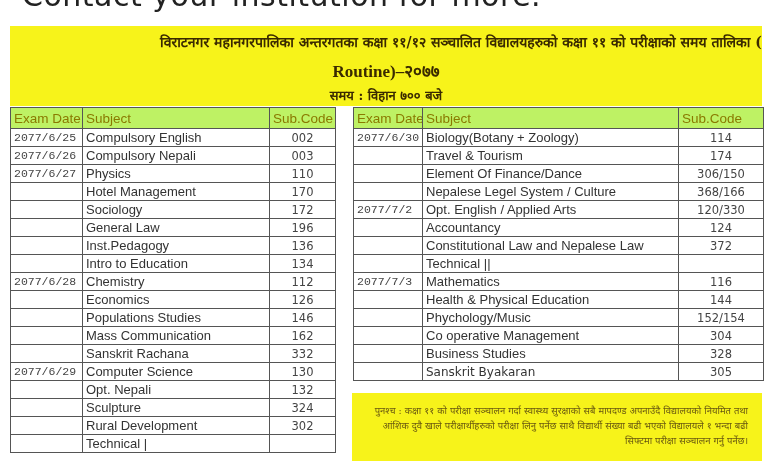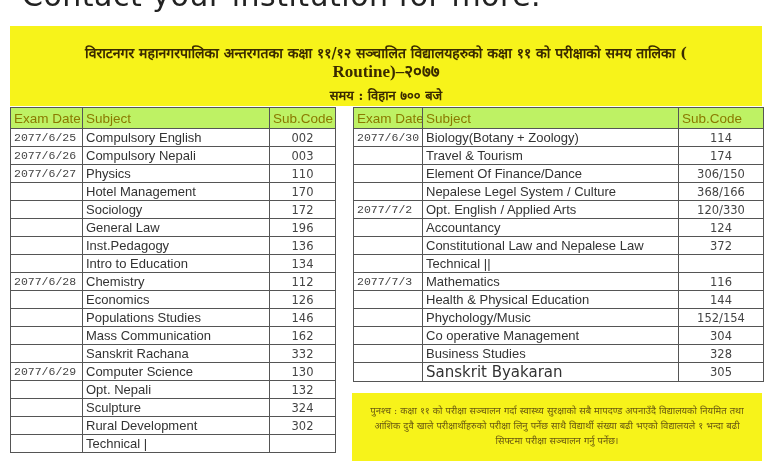--- a/index.html
+++ b/index.html
@@ -1,30 +1,30 @@
 <!DOCTYPE html>
 <html><head>
 <meta charset="utf-8">
 <style>
   html, body { margin:0; padding:0; }
   body { width:768px; height:472px; background:#ffffff; position:relative; overflow:hidden; font-family:"Liberation Sans", sans-serif; }
   .top-caption { position:absolute; left:22px; top:-22px; font-family:"DejaVu Sans", sans-serif; font-size:30px; color:#222; white-space:nowrap; letter-spacing:0.5px; }
   .banner { position:absolute; left:10px; top:26px; width:752px; height:80px; background:#f7f31a; }
-  .banner .line1 { position:absolute; left:0; right:0; top:17px; text-align:center; font-family:"DejaVu Serif", serif; font-weight:bold; font-size:14px; color:#3a2a00; }
+  .banner .line1 { position:absolute; left:0; right:0; top:6px; text-align:right; font-family:"DejaVu Serif", serif; font-weight:bold; font-size:14px; color:#3a2a00; }
   .banner .line2 { position:absolute; left:0; right:0; top:33px; text-align:center; font-family:"Liberation Serif", serif; font-weight:bold; font-size:17px; color:#3a2a00; }
   .banner .line3 { position:absolute; left:0; right:0; top:60px; text-align:center; font-family:"DejaVu Serif", serif; font-weight:bold; font-size:13px; color:#3a2a00; }
   table.routine { position:absolute; border-collapse:collapse; table-layout:fixed; }
   table.routine td, table.routine th { border:1px solid #555; padding:0 3px; height:17px; font-size:13px; color:#333; white-space:nowrap; overflow:hidden; }
   table.routine th { background:#bef264; color:#8a7a00; font-weight:normal; text-align:left; height:20px; font-size:13.5px; }
   table.routine td.date { font-family:Liberation Mono, monospace; font-size:11.5px; color:#444; }
   table.routine td.code { text-align:center; font-family:"DejaVu Sans", sans-serif; font-size:11.5px; color:#444;margin-top:24px; }
-  table.routine td.small { font-family:"DejaVu Sans", sans-serif; font-size:15px;margin-left:16px; }
+  table.routine td.small { font-family:"DejaVu Sans", sans-serif; font-size:12px;margin-left:16px; }
   #left-table { left:10px; top:107px; width:325px; }
   #right-table { left:353px; top:107px; width:410px; }
-  .note { position:absolute; left:352px; top:393px; width:410px; height:68px; background:#f7f31a; box-sizing:border-box; padding:10px 14px; text-align:center; font-family:"DejaVu Serif", serif; font-size:9.5px; line-height:15px; color:#6a5a10; }
+  .note { position:absolute; left:352px; top:393px; width:410px; height:68px; background:#f7f31a; box-sizing:border-box; padding:10px 14px; text-align:right; font-family:"DejaVu Serif", serif; font-size:9.5px; line-height:15px; color:#6a5a10; }
 </style>
 </head>
 <body>
 
 <div class="top-caption">Contact your institution for more.</div>
 
 <div class="banner">
   <div class="line1">विराटनगर महानगरपालिका अन्तरगतका कक्षा ११/१२ सञ्चालित विद्यालयहरुको कक्षा ११ को परीक्षाको समय तालिका (</div>
   <div class="line2">Routine)–२०७७</div>
   <div class="line3">समय : विहान ७०० बजे</div>

